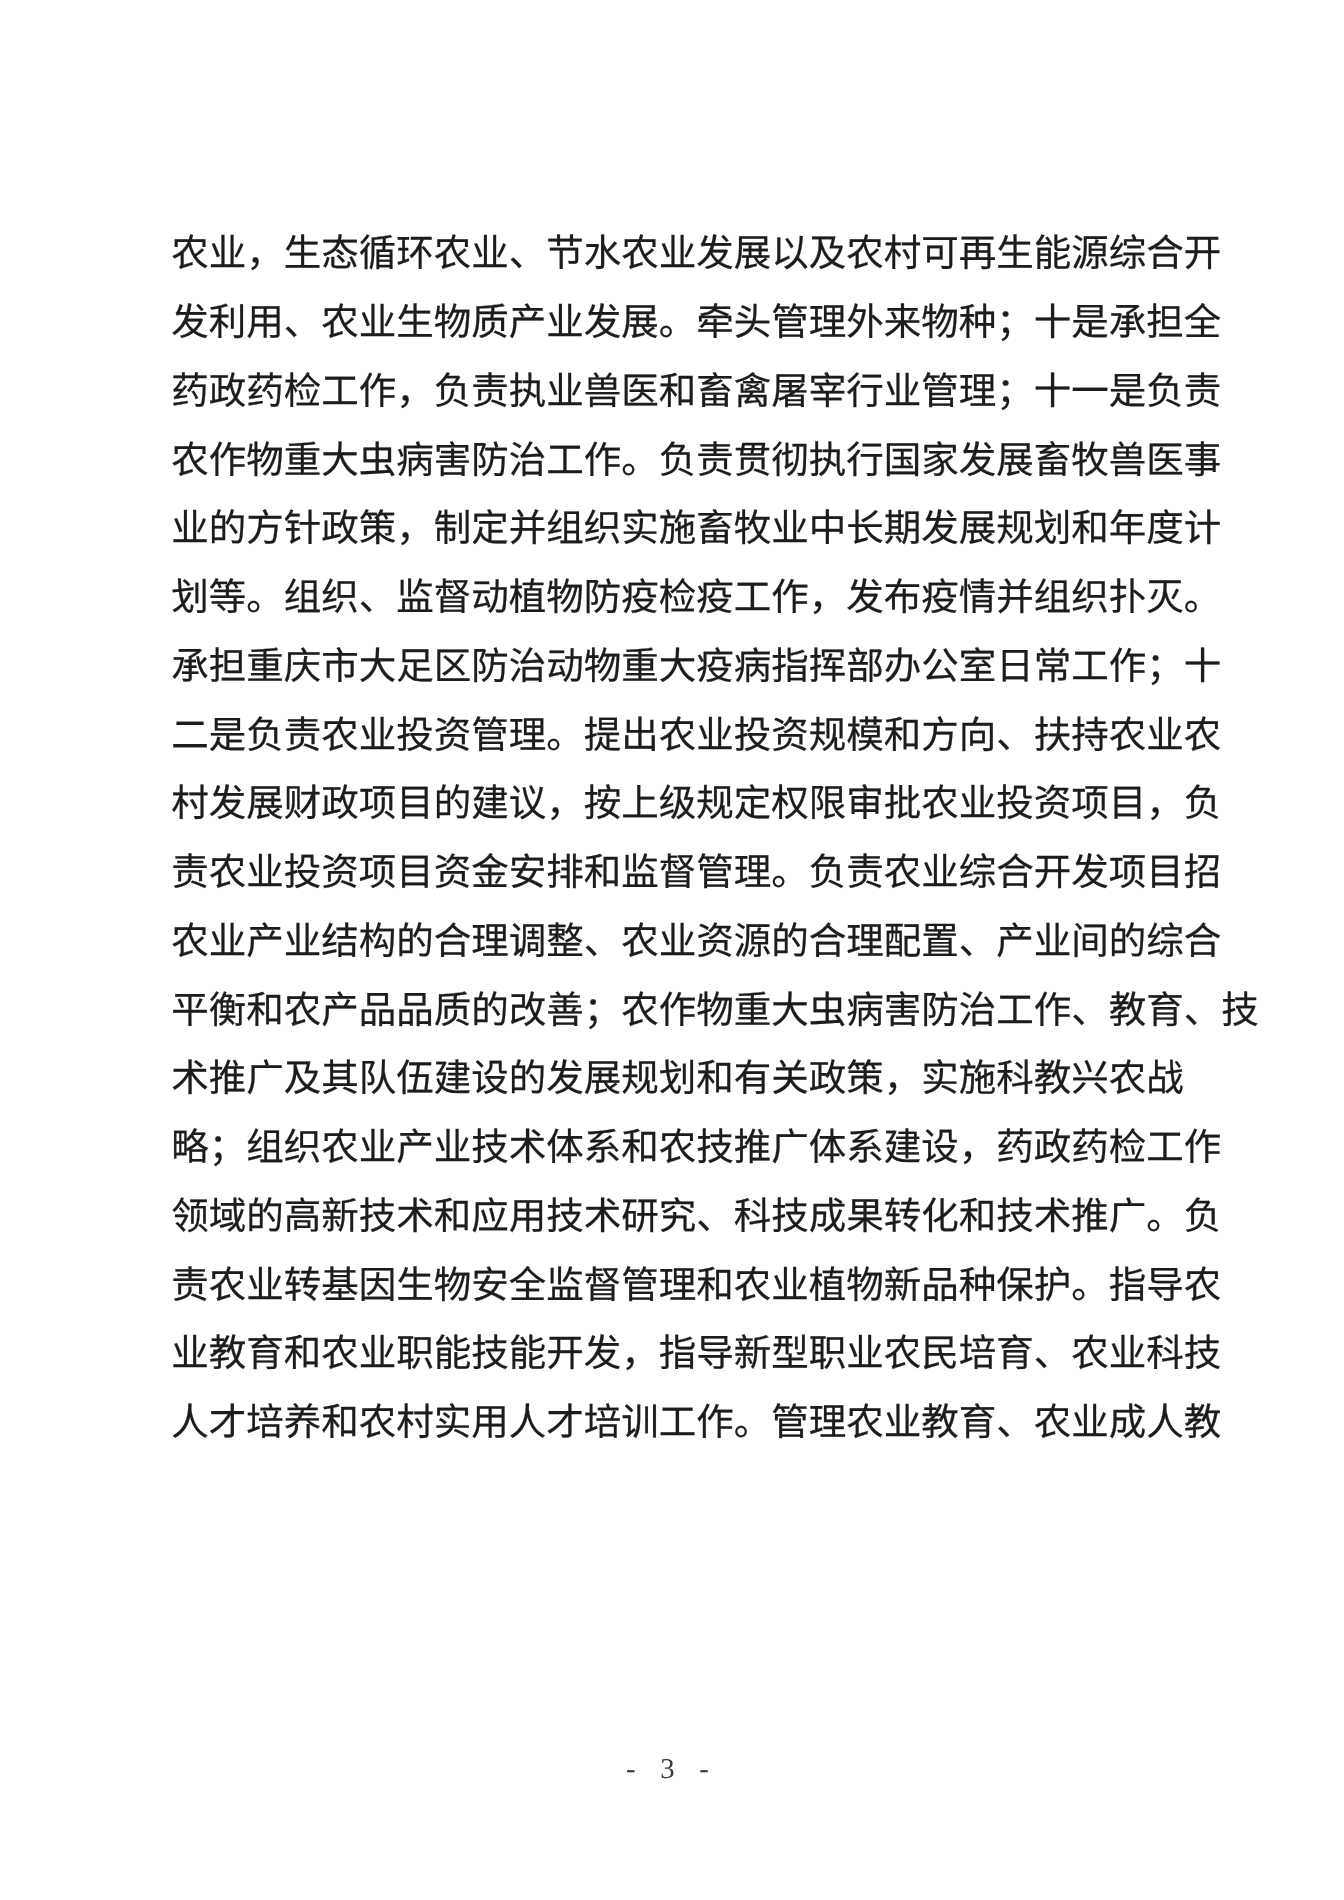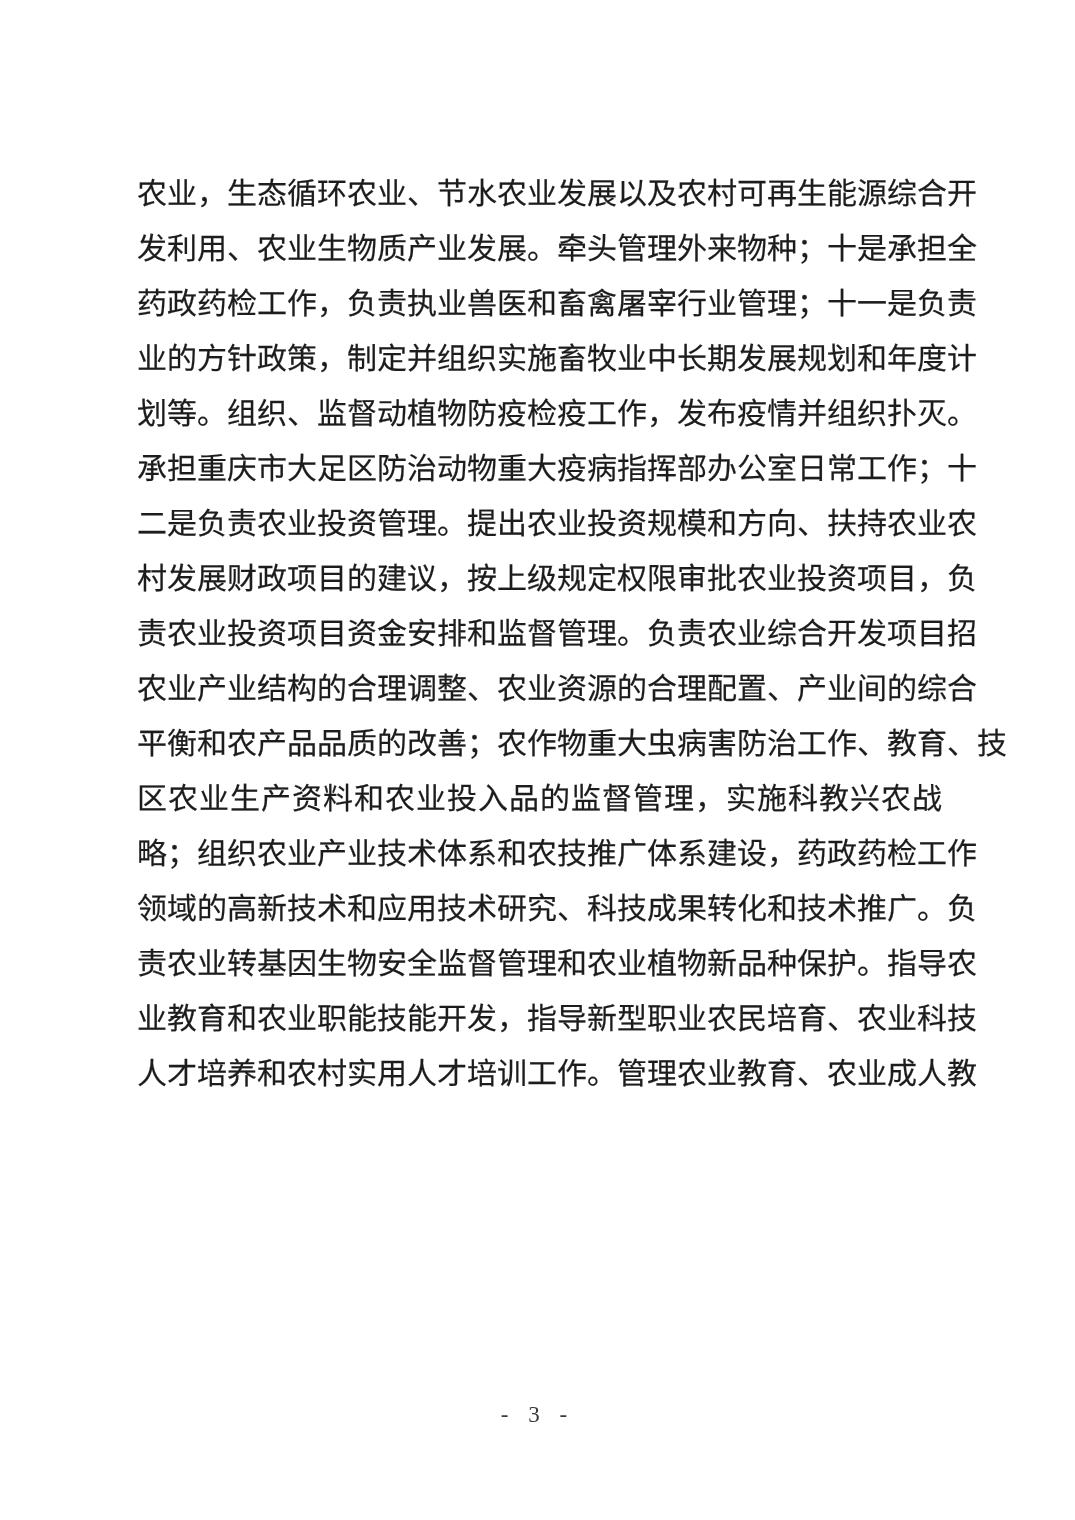--- a/index.html
+++ b/index.html
@@ -11,21 +11,21 @@
     position: relative;
     width: 1075px;
     height: 1520px;
     background: #ffffff;
     overflow: hidden;
     font-family: "Liberation Serif", serif;
   }
   .doc-body {
     position: absolute;
     left: 137px;
-    top: 166px;
+    top: 176px;
     width: 805px;
   }
   .line {
     font-size: 30px;
     line-height: 55px;
     height: 55px;
     color: #1c1c1c;
     text-align: justify;
     text-align-last: justify;
     white-space: nowrap;
@@ -47,29 +47,30 @@
   }
 </style>
 </head>
 <body>
 
 <div class="page">
   <div class="doc-body">
       <div class="line">农业，生态循环农业、节水农业发展以及农村可再生能源综合开</div>
       <div class="line">发利用、农业生物质产业发展。牵头管理外来物种；十是承担全</div>
       <div class="line">药政药检工作，负责执业兽医和畜禽屠宰行业管理；十一是负责</div>
+      <div class="line">农作物重大虫病害防治工作。负责贯彻执行国家发展畜牧兽医事</div>
       <div class="line">业的方针政策，制定并组织实施畜牧业中长期发展规划和年度计</div>
       <div class="line">划等。组织、监督动植物防疫检疫工作，发布疫情并组织扑灭。</div>
       <div class="line">承担重庆市大足区防治动物重大疫病指挥部办公室日常工作；十</div>
       <div class="line">二是负责农业投资管理。提出农业投资规模和方向、扶持农业农</div>
       <div class="line">村发展财政项目的建议，按上级规定权限审批农业投资项目，负</div>
       <div class="line">责农业投资项目资金安排和监督管理。负责农业综合开发项目招</div>
       <div class="line">农业产业结构的合理调整、农业资源的合理配置、产业间的综合</div>
       <div class="line">平衡和农产品品质的改善；农作物重大虫病害防治工作、教育、技</div>
-      <div class="line">区农业生产资料和农业投入品的监督管理，实施科教兴农战</div>
+      <div class="line">术推广及其队伍建设的发展规划和有关政策，实施科教兴农战</div>
       <div class="line">略；组织农业产业技术体系和农技推广体系建设，药政药检工作</div>
       <div class="line">领域的高新技术和应用技术研究、科技成果转化和技术推广。负</div>
       <div class="line">责农业转基因生物安全监督管理和农业植物新品种保护。指导农</div>
       <div class="line">业教育和农业职能技能开发，指导新型职业农民培育、农业科技</div>
       <div class="line">人才培养和农村实用人才培训工作。管理农业教育、农业成人教</div>
     </div>
   <div class="footer">
     <span class="page-number">- 3 -</span>
   </div>
 </div>

